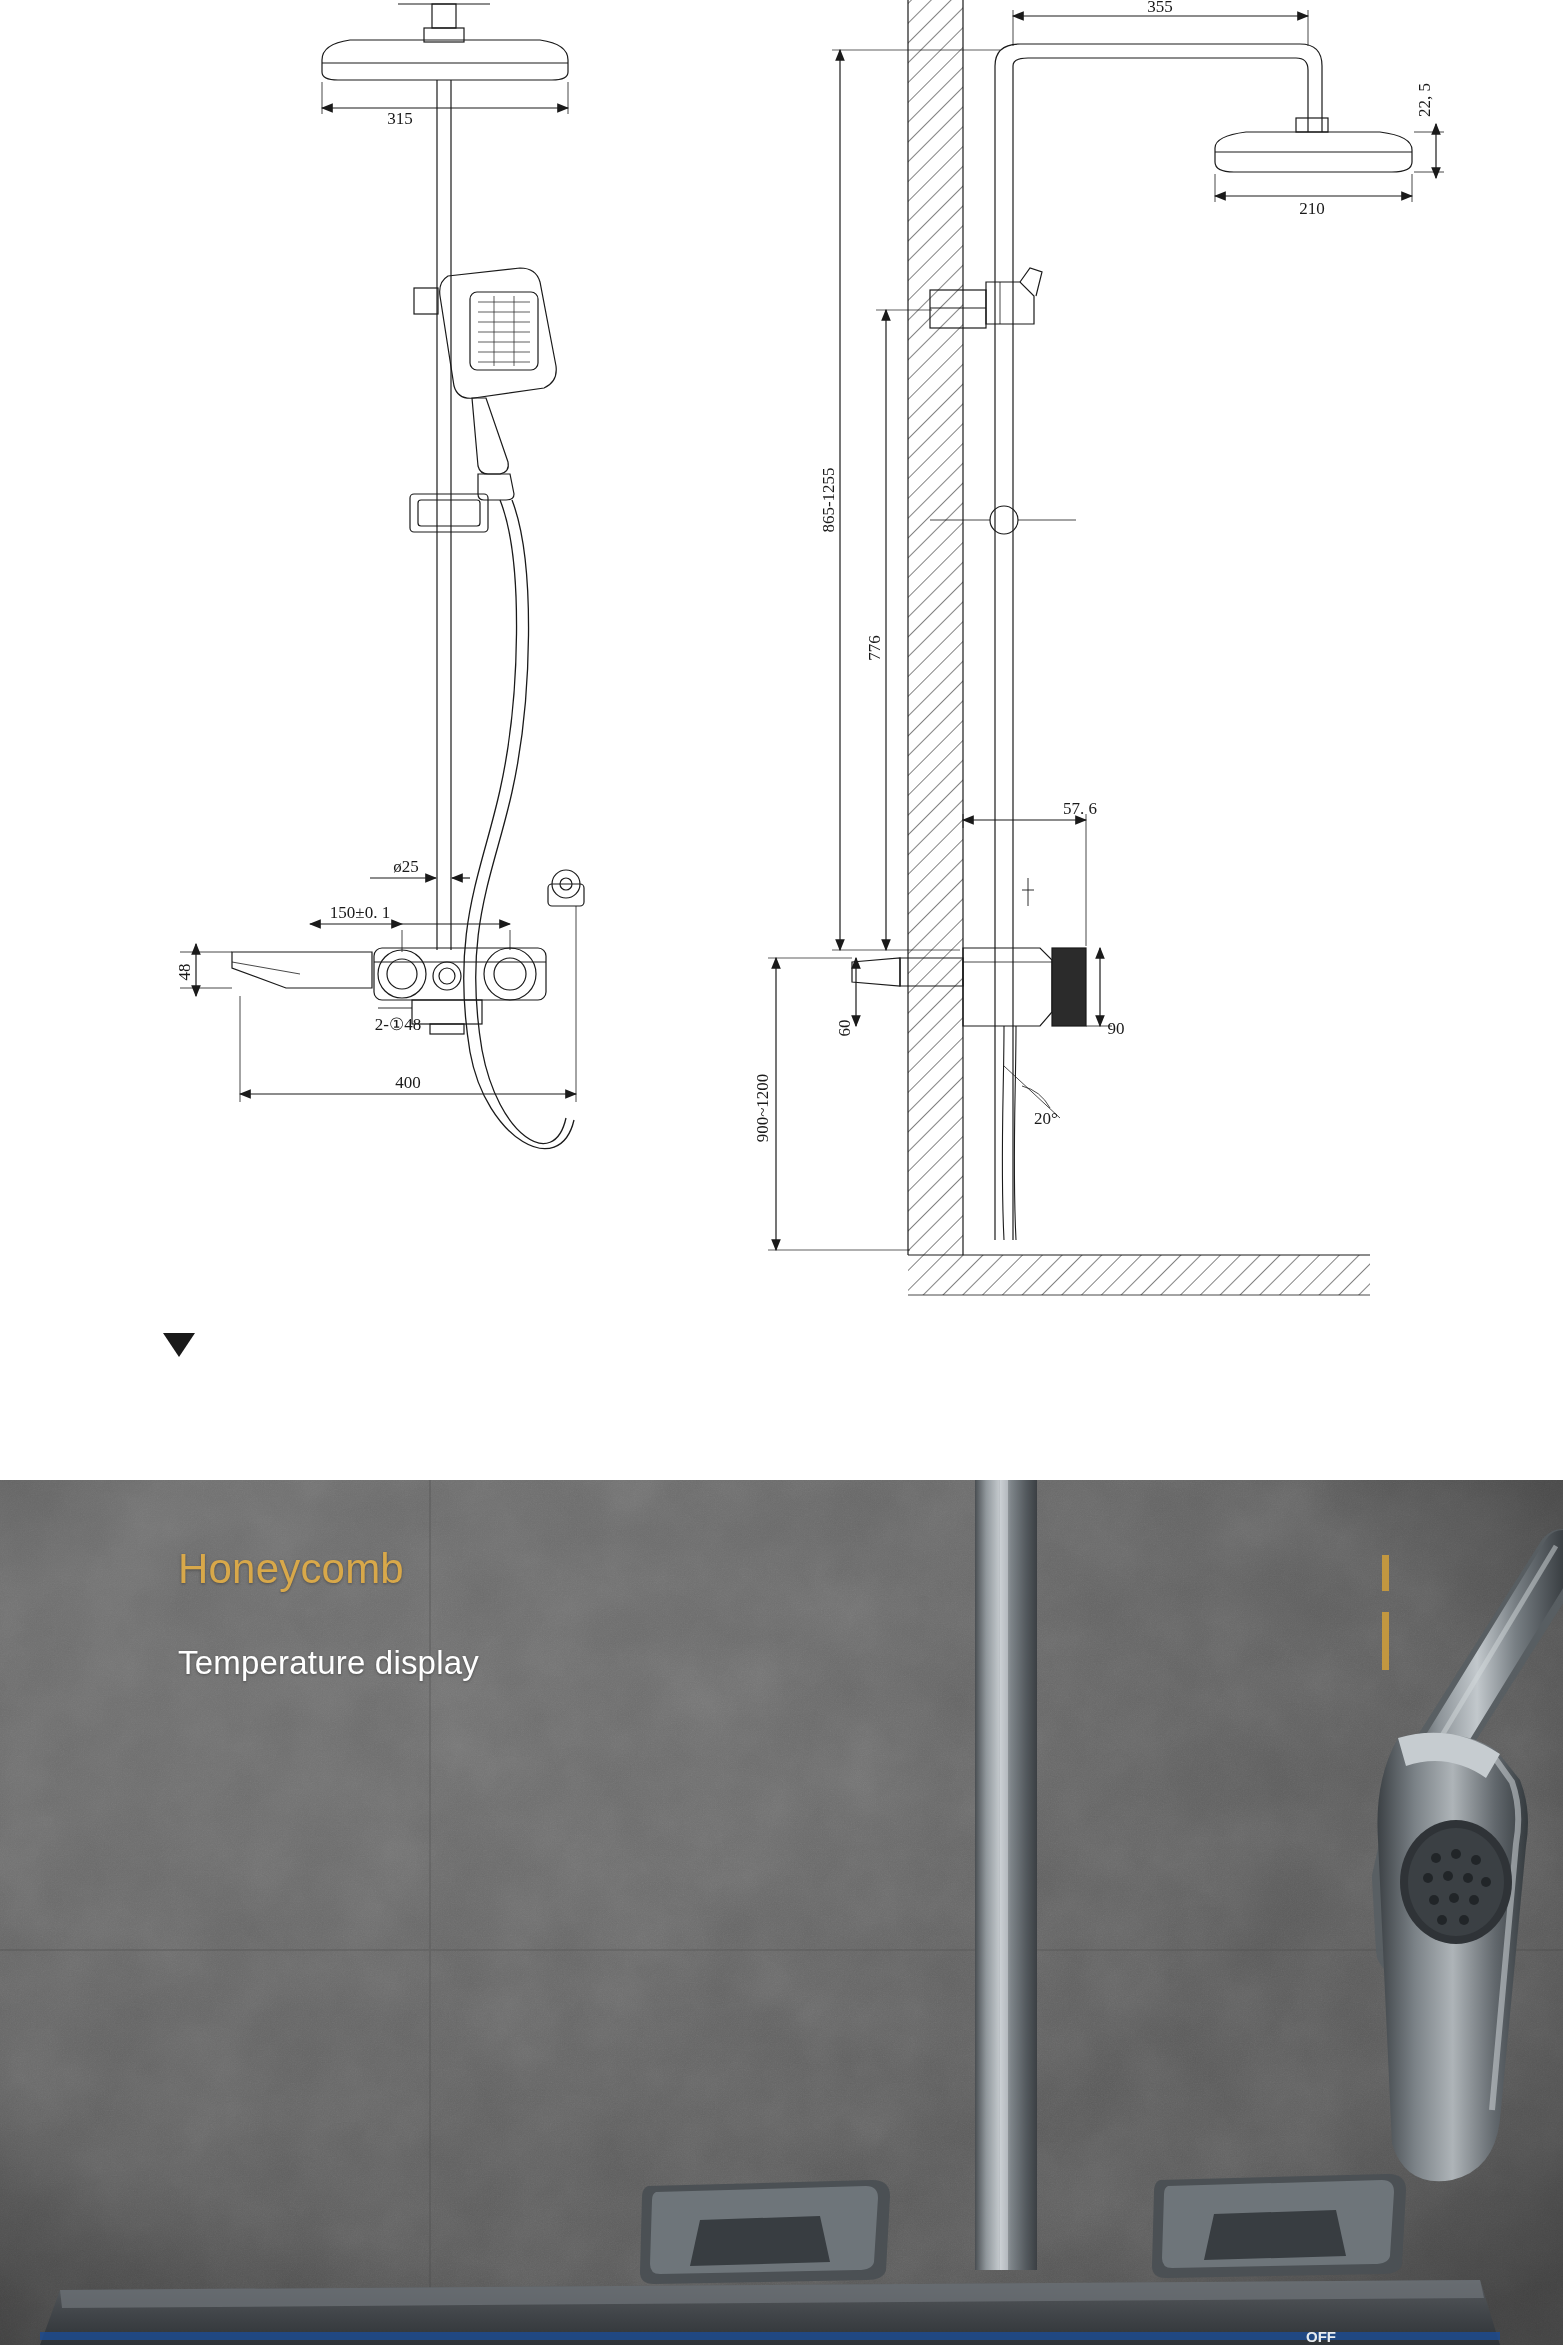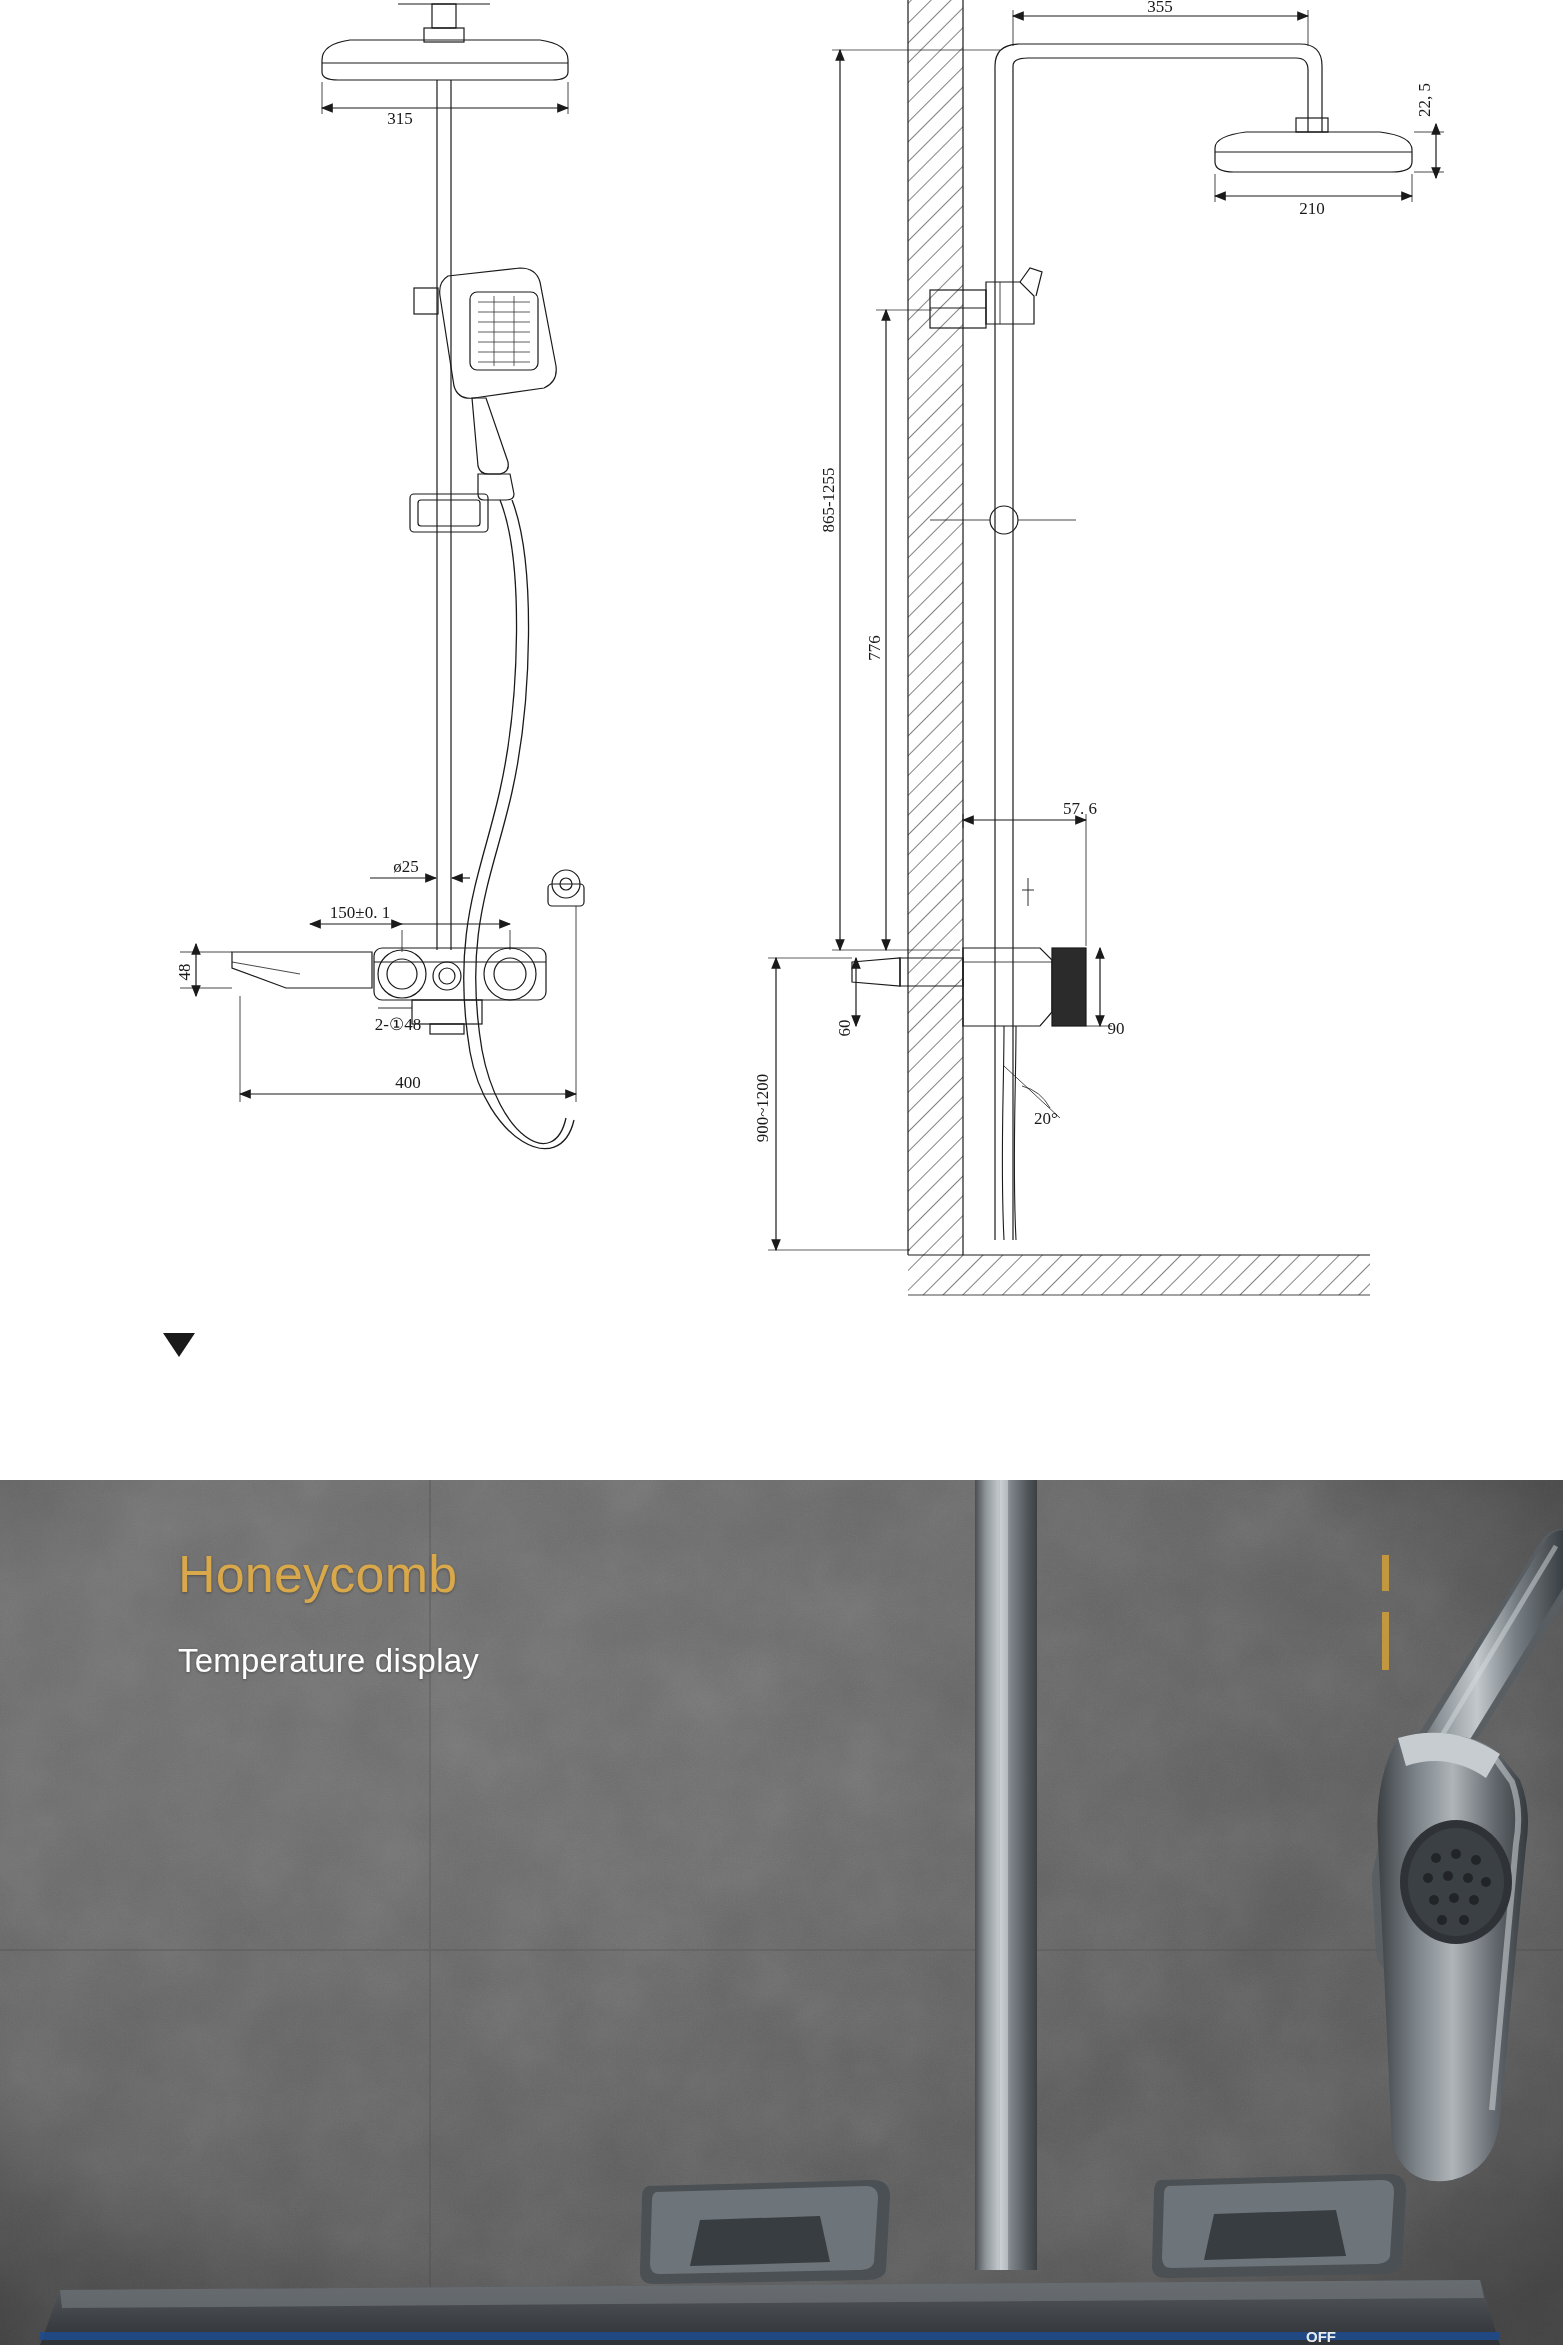--- a/index.html
+++ b/index.html
@@ -57,29 +57,29 @@
     height: 865px;
   }
   .caption-block {
     position: absolute;
     left: 178px;
     top: 65px;
     z-index: 20;
   }
   .caption-gold {
     font-family: "Liberation Sans", sans-serif;
-    font-size: 52px;
+    font-size: 42px;
     line-height: 1.12;
     color: #d8a84a;
     font-weight: 400;
     letter-spacing: 0.2px;
     text-shadow: 0 1px 3px rgba(0,0,0,.35);
   }
   .caption-white {
-    margin-top: 38px;
+    margin-top: 51px;
     font-family: "Liberation Sans", sans-serif;
     font-size: 33px;
     line-height: 1.22;
     color: #ffffff;
     font-weight: 400;
     letter-spacing: 0.2px;
     text-shadow: 0 1px 3px rgba(0,0,0,.35);
   }
   .arrow-marker {
     position: absolute;

